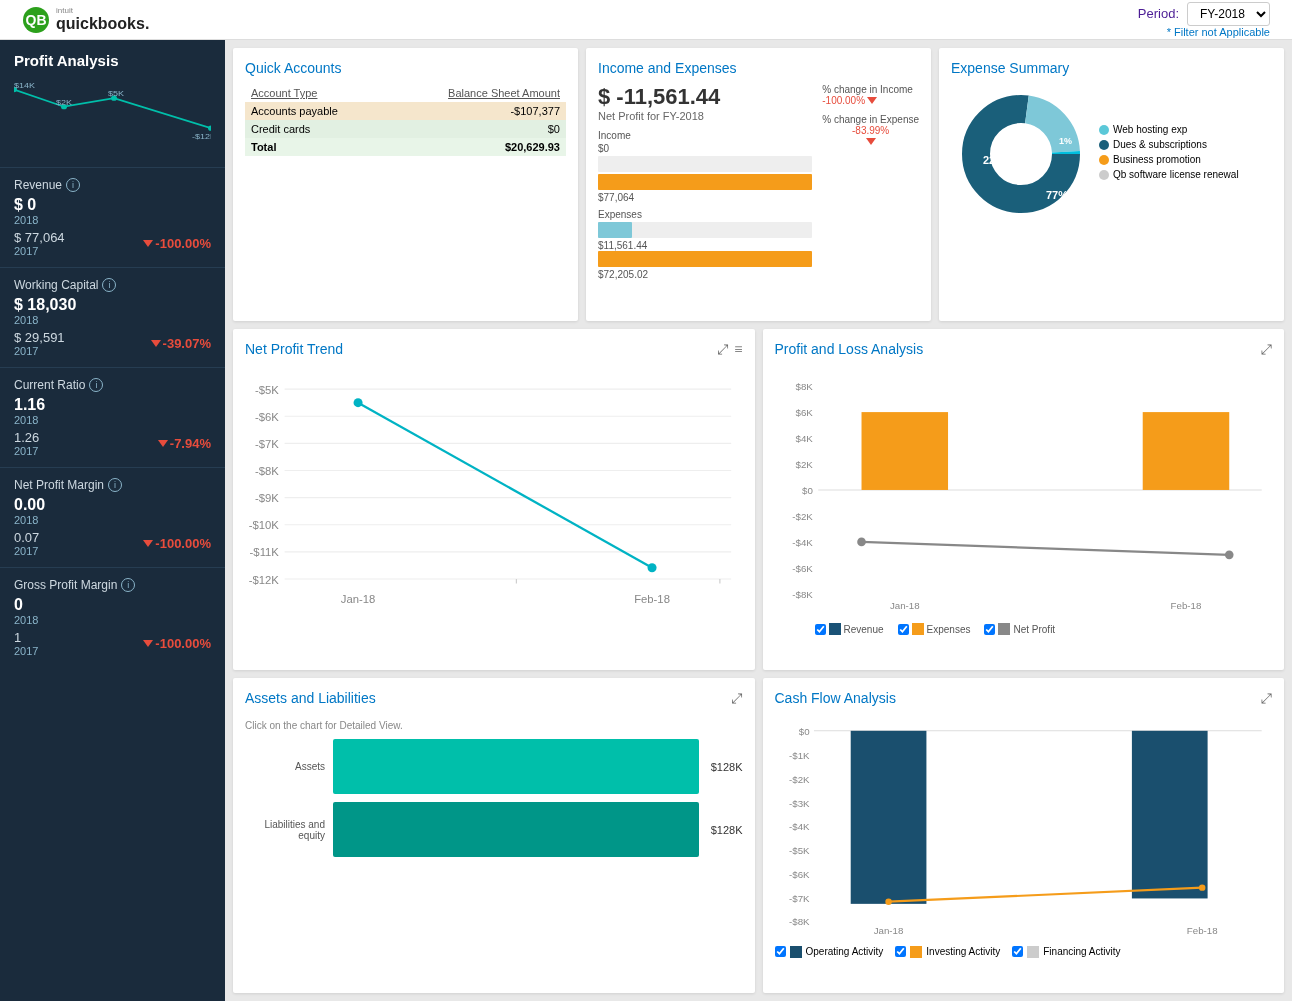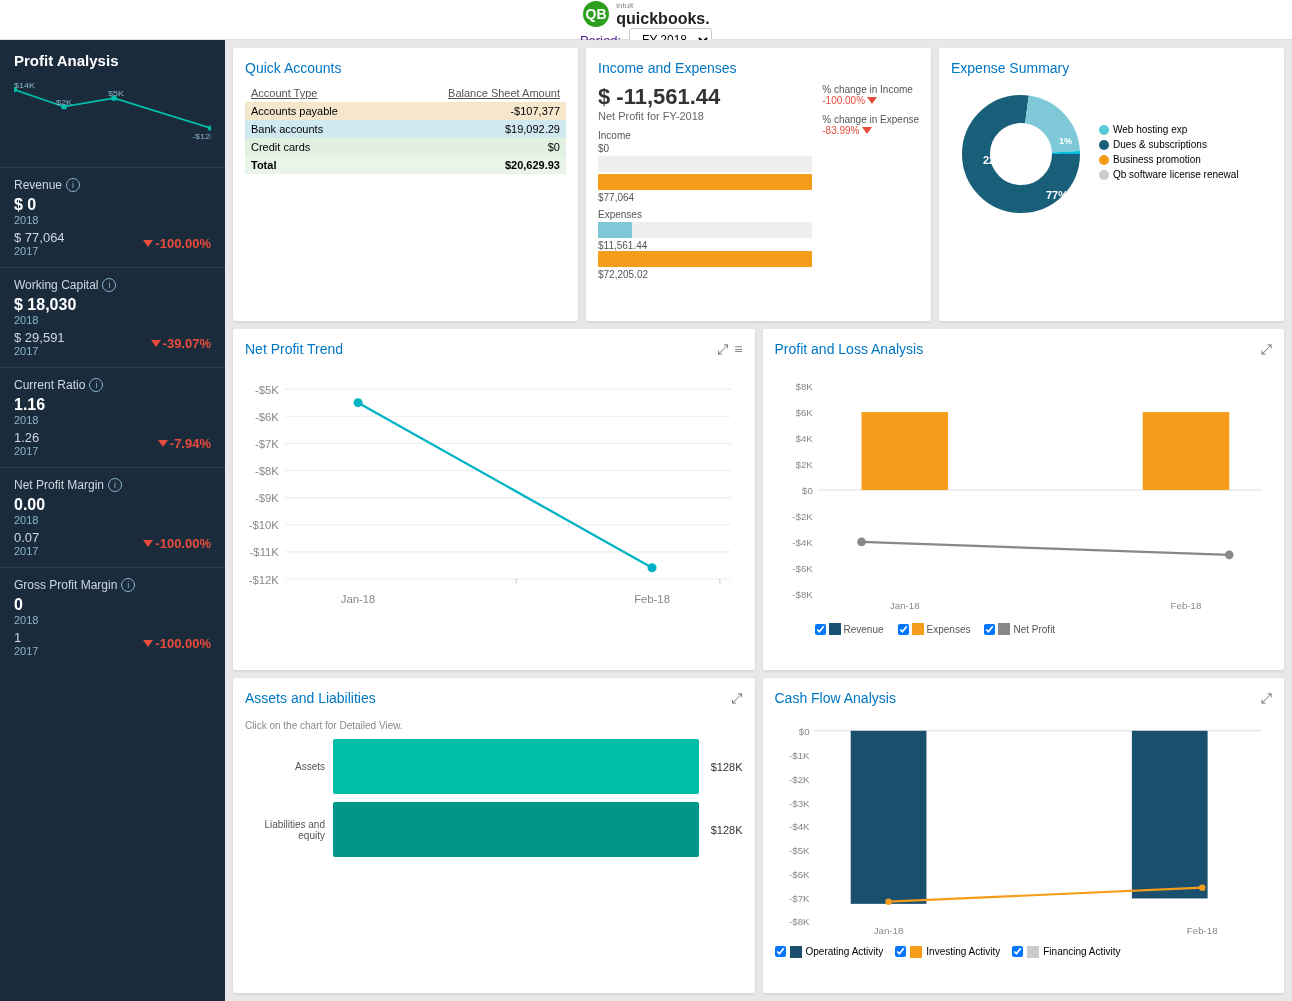--- a/index.html
+++ b/index.html
@@ -7,21 +7,20 @@
 
     
     .header {
       background: white;
       height: 40px;
       display: flex;
       align-items: center;
       justify-content: space-between;
       padding: 0 22px;
       border-bottom: 1px solid #ddd;
-      flex-direction: column;
     }
     .logo { display: flex; align-items: center; gap: 6px; }
     .logo-icon { width: 28px; height: 28px; }
     .period-selector { display: flex; align-items: center; gap: 8px; font-size: 13px; }
     .period-label { color: #4c1d95; font-weight: 500; }
     .period-select {
       border: 1px solid #ccc;
       padding: 3px 8px;
       border-radius: 3px;
       font-size: 12px;
@@ -325,24 +324,20 @@
           <thead>
             <tr>
               <th>Account Type</th>
               <th>Balance Sheet Amount</th>
             </tr>
           </thead>
           <tbody>
             <tr class="row-orange">
               <td>Accounts payable</td>
               <td>-$107,377</td>
-            </tr>
-            <tr class="row-blue">
-              <td>Bank accounts</td>
-              <td>$19,092.29</td>
             </tr>
             <tr class="row-lightgreen">
               <td>Credit cards</td>
               <td>$0</td>
             </tr>
             <tr class="row-total">
               <td>Total</td>
               <td>$20,629.93</td>
             </tr>
           </tbody>
@@ -380,21 +375,21 @@
               <div class="bar-amount">$72,205.02</div>
             </div>
           </div>
           <div style="font-size:10px;color:#555;min-width:90px;">
             <div>% change in Income</div>
             <div style="display:flex;align-items:center;gap:2px;">
               <span class="change-red">-100.00%</span>
               <span class="down-arrow"></span>
             </div>
             <div style="margin-top:8px;">% change in Expense</div>
-            <div style="display:flex;align-items:center;gap:2px;">
+            <div style="display:flex;align-items:center;gap:2px;flex-direction:column;">
               <span class="change-red">-83.99%</span>
               <span class="down-arrow"></span>
             </div>
           </div>
         </div>
       </div>
 
       <div class="panel">
         <div class="panel-title">Expense Summary</div>
         <div class="expense-layout">

